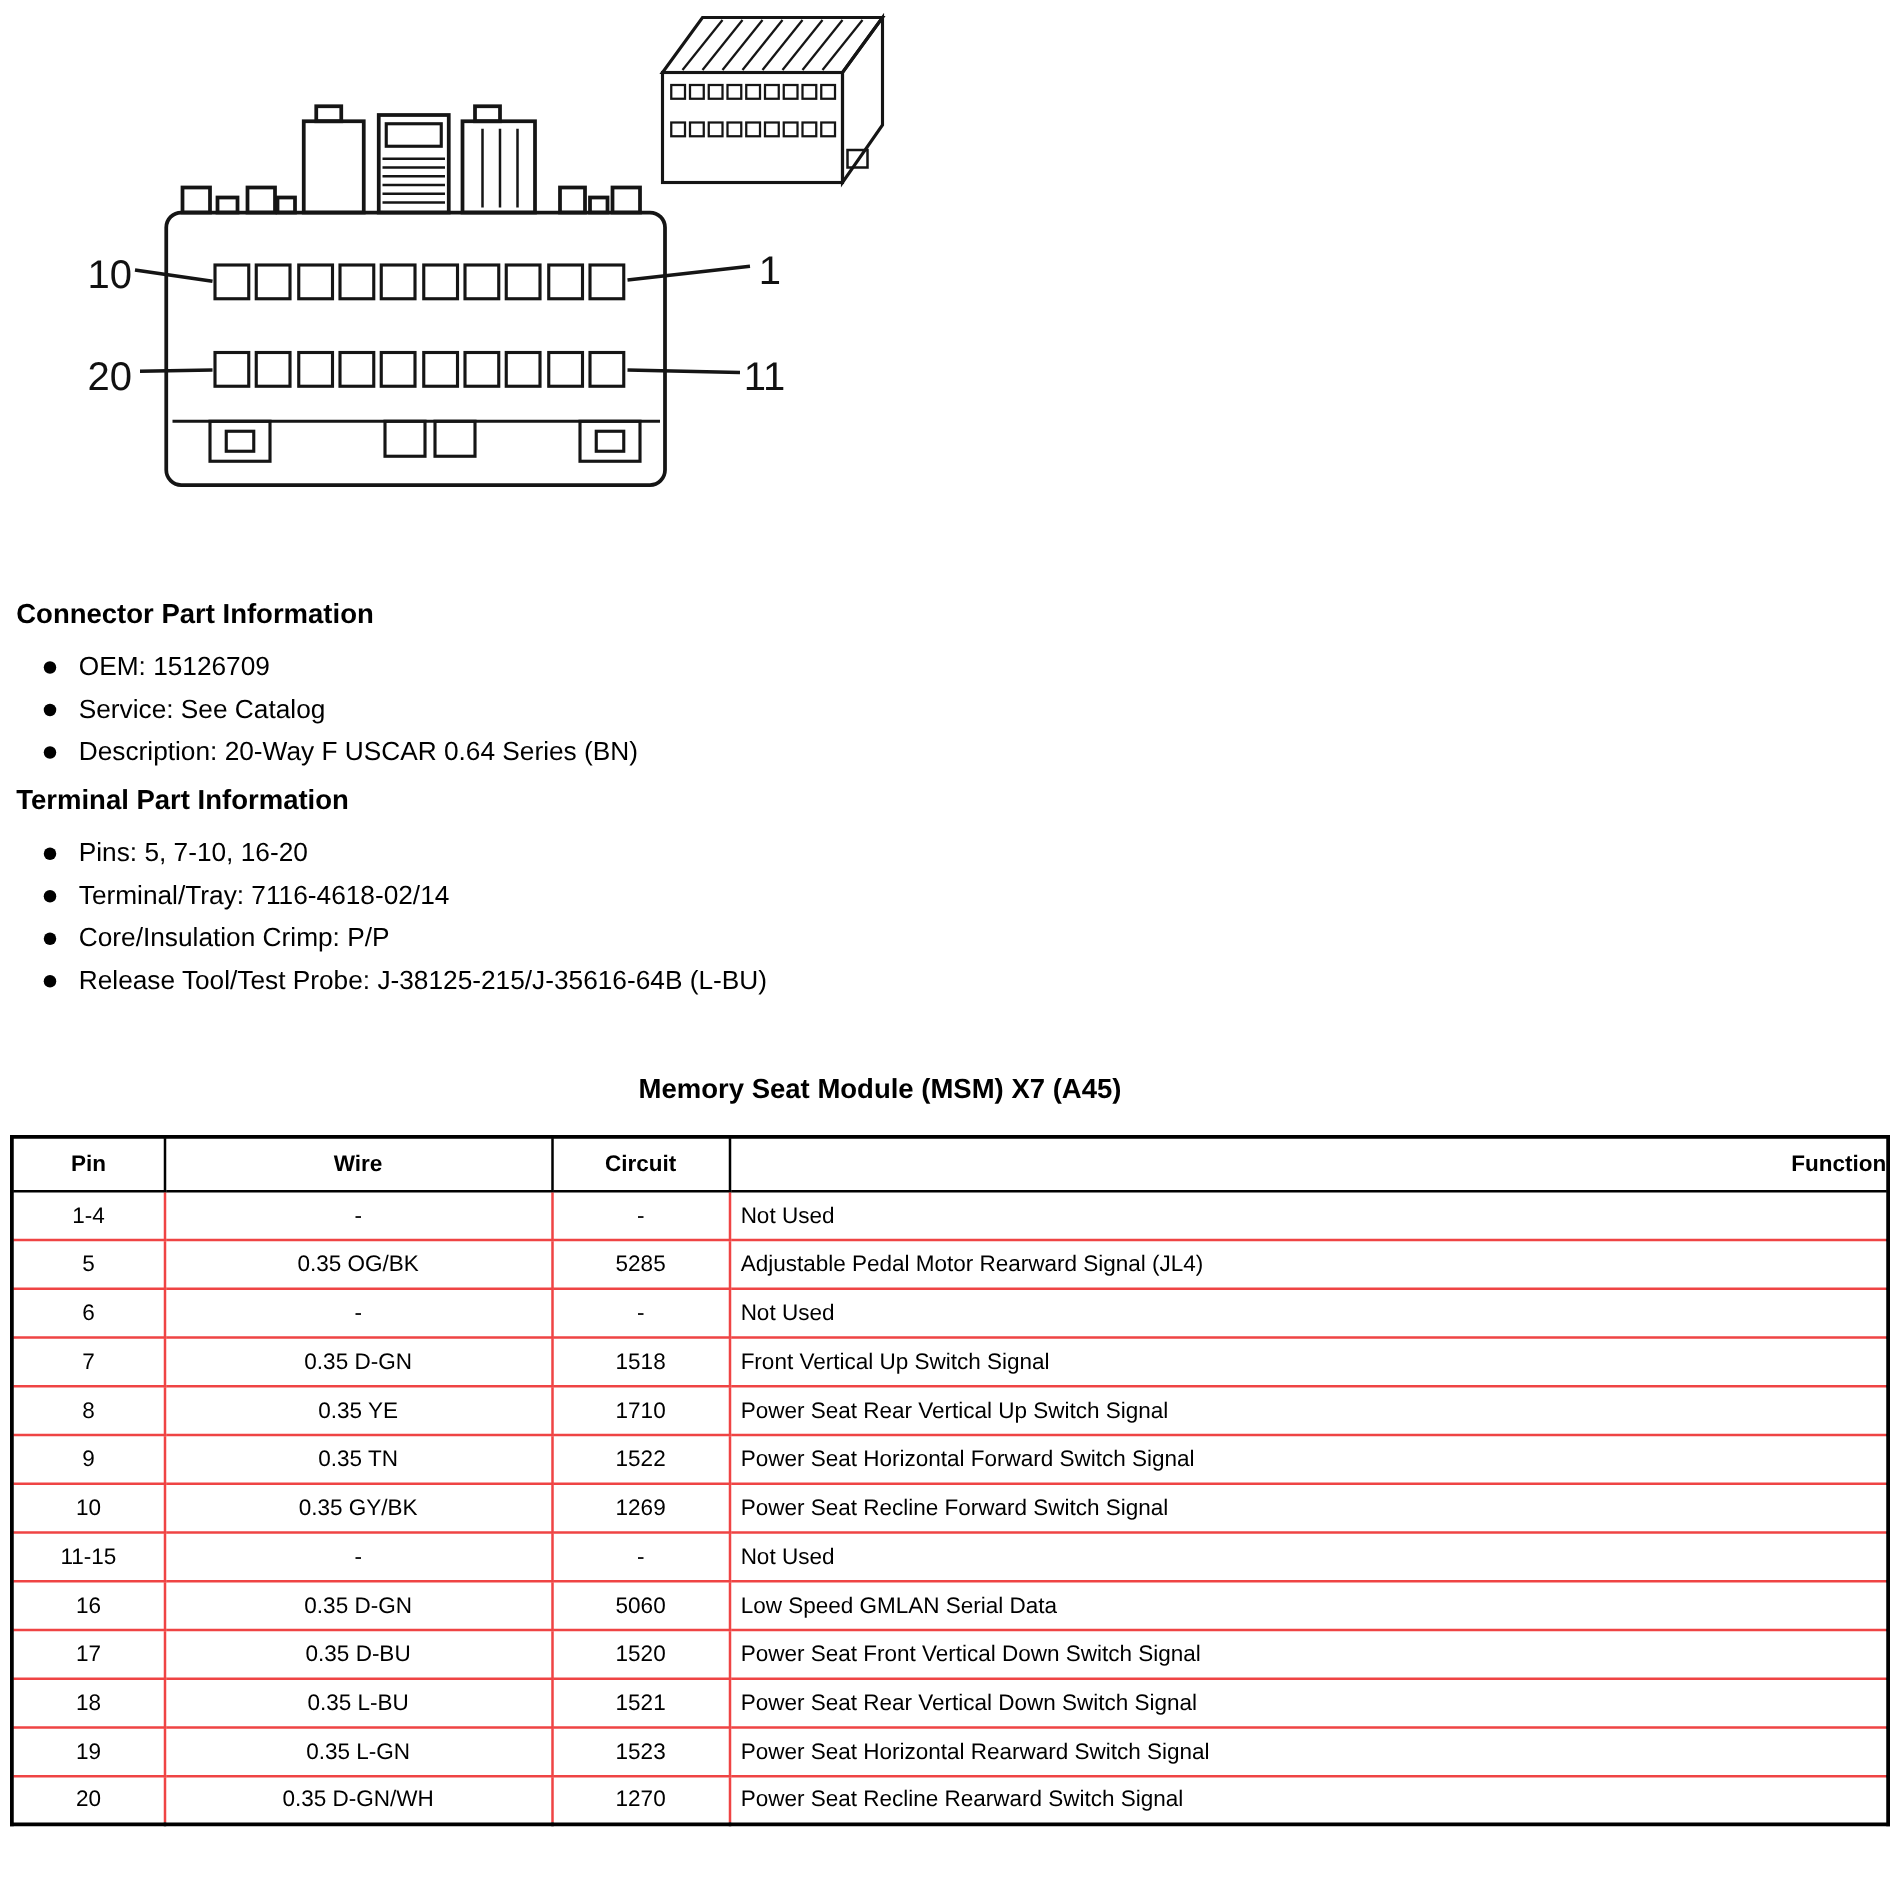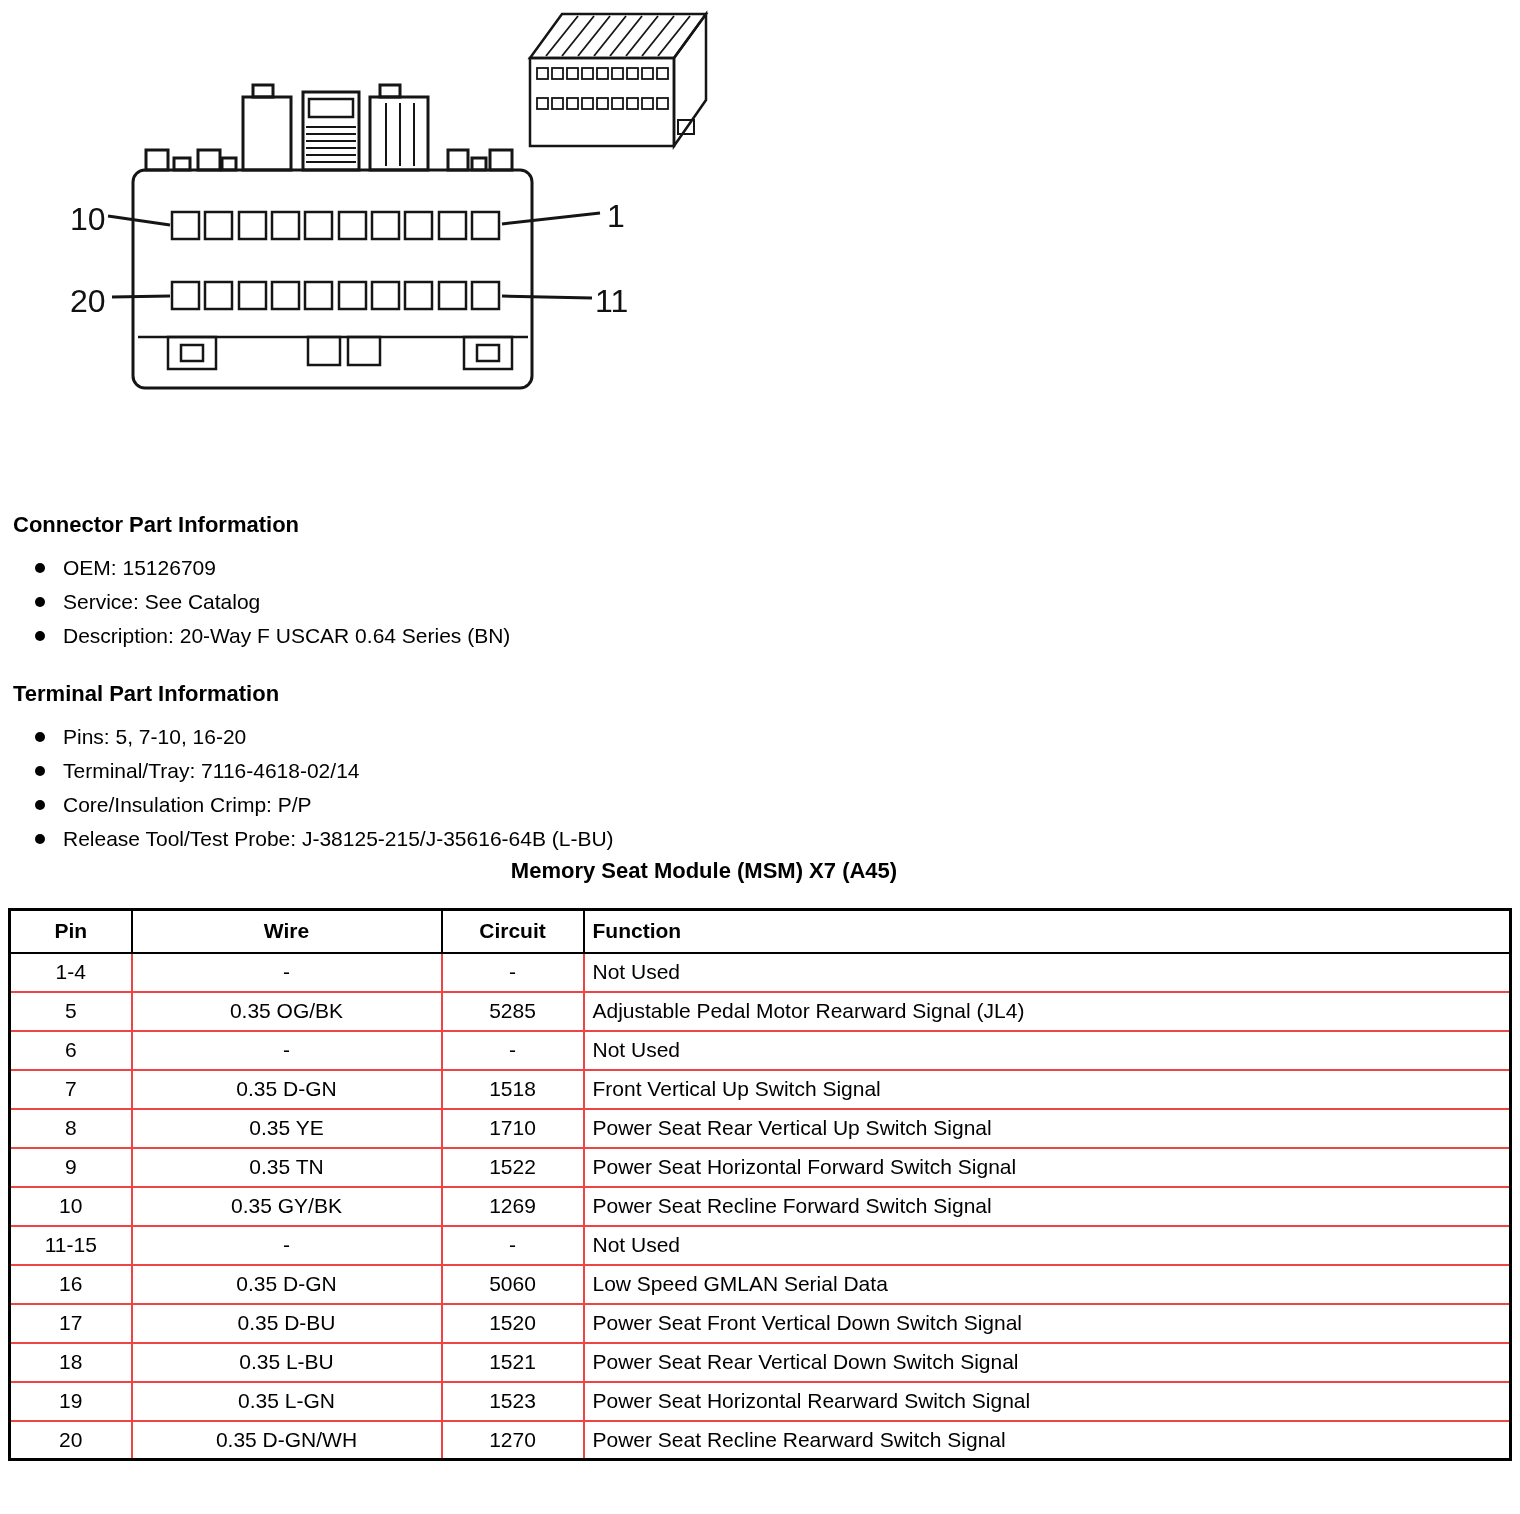--- a/index.html
+++ b/index.html
@@ -5,38 +5,38 @@
   * { box-sizing: border-box; margin: 0; padding: 0; }
   html, body { background: #ffffff; }
   body {
     width: 1520px; height: 1514px;
     position: relative;
     font-family: "Liberation Sans", sans-serif;
     color: #000;
   }
   #diagram-svg { position: absolute; top: 0; left: 0; }
   #info-section { position: absolute; top: 478px; left: 13px; width: 1100px; }
-  .section-heading { font-size: 22px; font-weight: bold; margin-bottom: 18px; margin-top: 34px; }
+  .section-heading { font-size: 22px; font-weight: bold; margin-bottom: 18px; }
   .bullet-list { list-style: none; margin-bottom: 14px; }
   .bullet-list li {
     position: relative; padding-left: 50px;
     font-size: 21px; line-height: 23px; margin-bottom: 11px;
   }
   .bullet-dot {
     position: absolute; left: 22px; top: 7px;
     width: 10px; height: 10px; border-radius: 50%; background: #000;
     display: inline-block;
   }
   #table-title {
     position: absolute; top: 858px; left: 0; width: 1408px;
     text-align: center; font-weight: bold; font-size: 22px;
   }
   #pin-table {
     position: absolute; top: 908px; left: 8px; width: 1504px;
-    border-collapse: collapse; font-size: 21px;
+    border-collapse: collapse; font-size: 18px;
     border: 3px solid #000;
   }
   #pin-table th {
     border: 2px solid #000; height: 43px; font-weight: bold; text-align: center;
   }
   #pin-table td {
     border: 2px solid #ef4444; height: 39px; text-align: center;
   }
   #pin-table .c-pin  { width: 122px; }
   #pin-table .c-wire { width: 310px; margin-left: 16px; }
@@ -207,21 +207,21 @@
 </div>
 
 <div id="table-title">Memory Seat Module (MSM) X7 (A45)</div>
 
 <table id="pin-table">
   <thead>
     <tr>
       <th class="c-pin">Pin</th>
       <th class="c-wire">Wire</th>
       <th class="c-circ">Circuit</th>
-      <th class="c-func" style="text-align:left;">Function</th>
+      <th class="c-func" style="text-align:right;">Function</th>
     </tr>
   </thead>
   <tbody>
     <tr>
       <td class="c-pin">1-4</td>
       <td class="c-wire">-</td>
       <td class="c-circ">-</td>
       <td class="c-func">Not Used</td>
     </tr>
     <tr>

